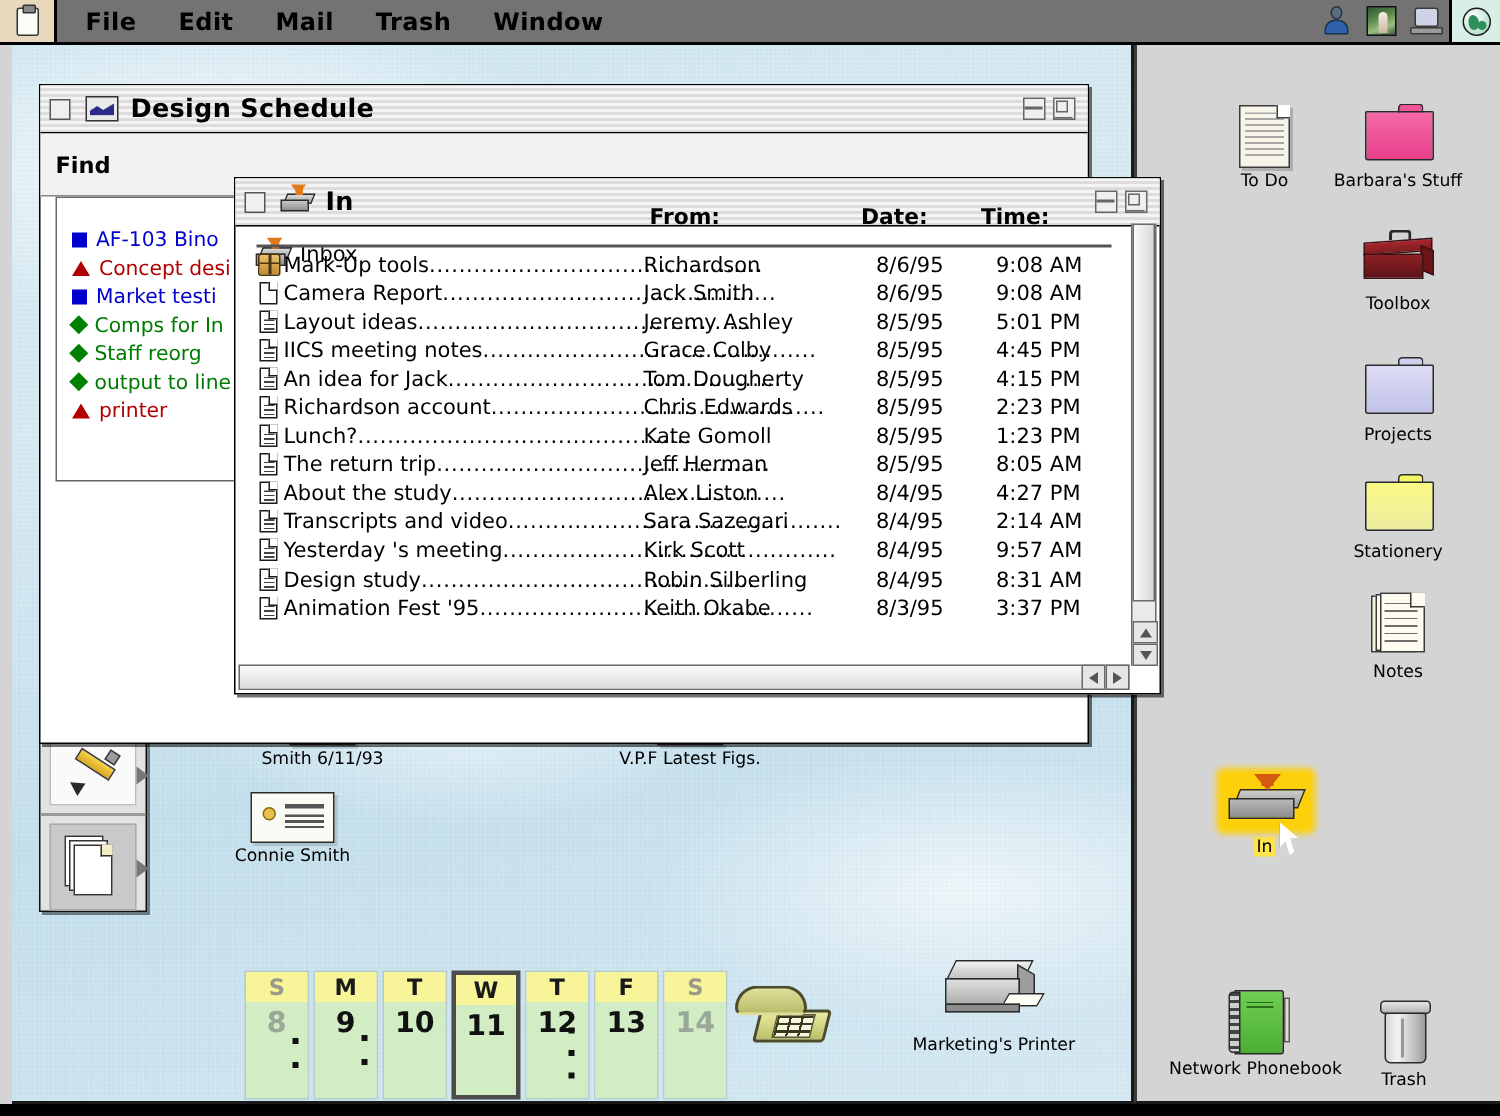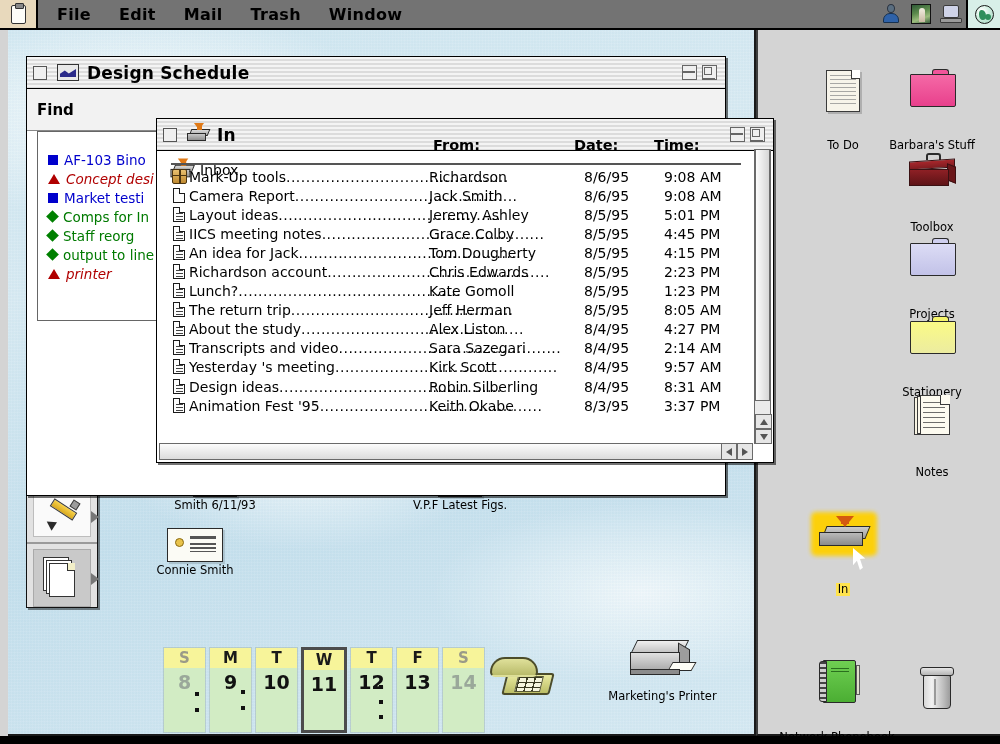--- a/index.html
+++ b/index.html
@@ -143,21 +143,20 @@
   #left-edge {
     position:absolute; top:0; left:0; width:8px; height:706px;
     background:#d4d4d4;
   }
 
   
   .dock-icon {
     position: absolute;
     display: flex; flex-direction: column; align-items: center;
     width: 108px;
-    gap: 25px;
   }
   .dock-label, .desk-label {
     font-family: "DejaVu Sans", sans-serif;
     font-size: 11.5px; color: #000; margin-top: 2px;
     text-align: center; white-space: nowrap; line-height: 13px;
   }
   .dock-label.hi {
     background: #ffe34d; padding: 0 2px;
   }
   .icon-box { position: relative; width: 52px; height: 46px; }
@@ -526,21 +525,21 @@
   .mk.sq-blue { background:#0000cc; }
   .mk.tri-red {
     width:0;height:0;background:none;
     border-left:6px solid transparent; border-right:6px solid transparent;
     border-bottom:10px solid #b00000;
   }
   .mk.dia-green {
     background:#008000; transform: rotate(45deg); width:9px; height:9px;
   }
   .c-blue { color:#0000cc; }
-  .c-red  { color:#b00000;font-style:italic; }
+  .c-red  { color:#b00000; }
   .c-green{ color:#007a00; }
 
   
   #win-in { left:156px; top:88px; width:618px; height:345px; }
   #in-header {
     display:flex; align-items:center;
     padding:6px 14px 2px 14px; height:34px;
     border-bottom:none;
   }
   .inbox-name {
@@ -1206,21 +1205,21 @@
           <div class="m-dots">.............................................</div>
           <div class="m-from">Kirk Scott</div>
           <div class="m-date">8/4/95</div>
           <div class="m-time">9:57 AM</div>
         </div>
 
         <div class="mail-row">
           <div class="mrow-icon">
               <div class="doc-mini lined"></div>
             </div>
-          <div class="m-subject">Design ideas</div>
+          <div class="m-subject">Design study</div>
           <div class="m-dots">.............................................</div>
           <div class="m-from">Robin Silberling</div>
           <div class="m-date">8/4/95</div>
           <div class="m-time">8:31 AM</div>
         </div>
 
         <div class="mail-row">
           <div class="mrow-icon">
               <div class="doc-mini lined"></div>
             </div>

